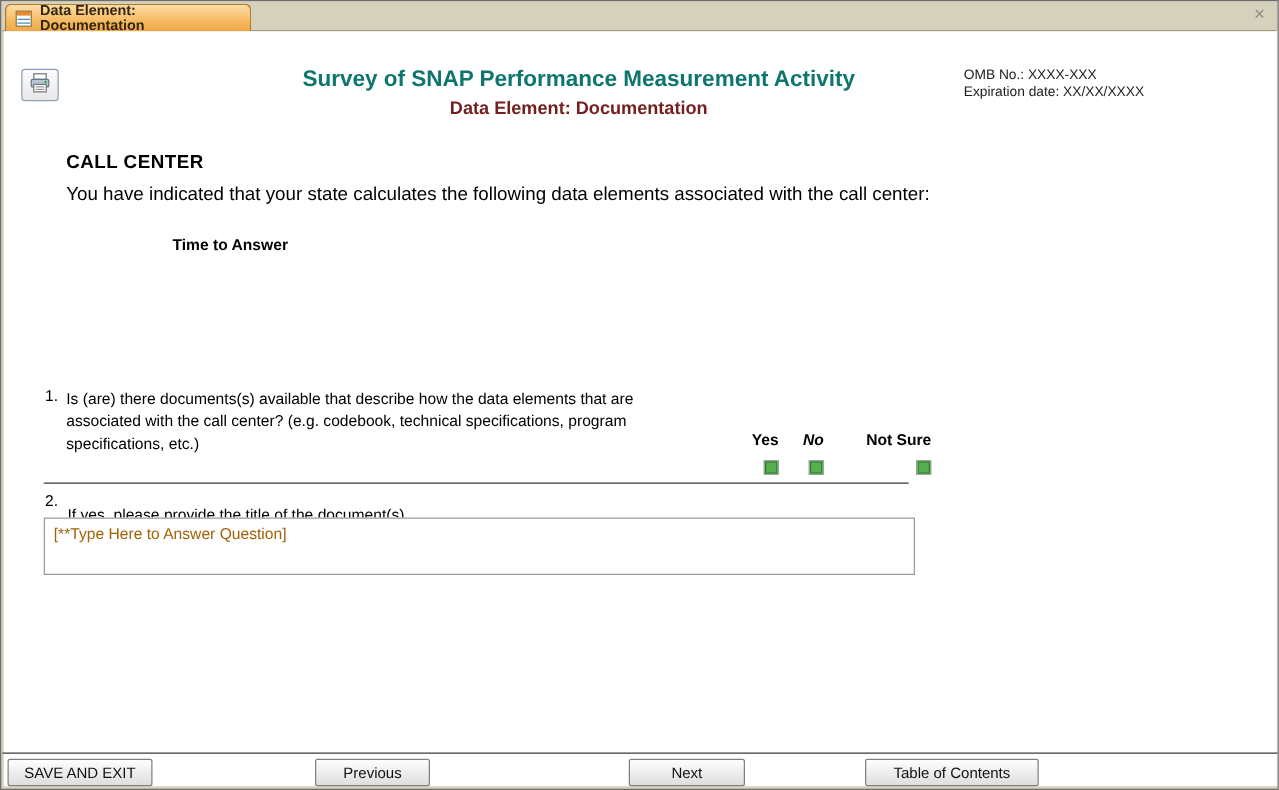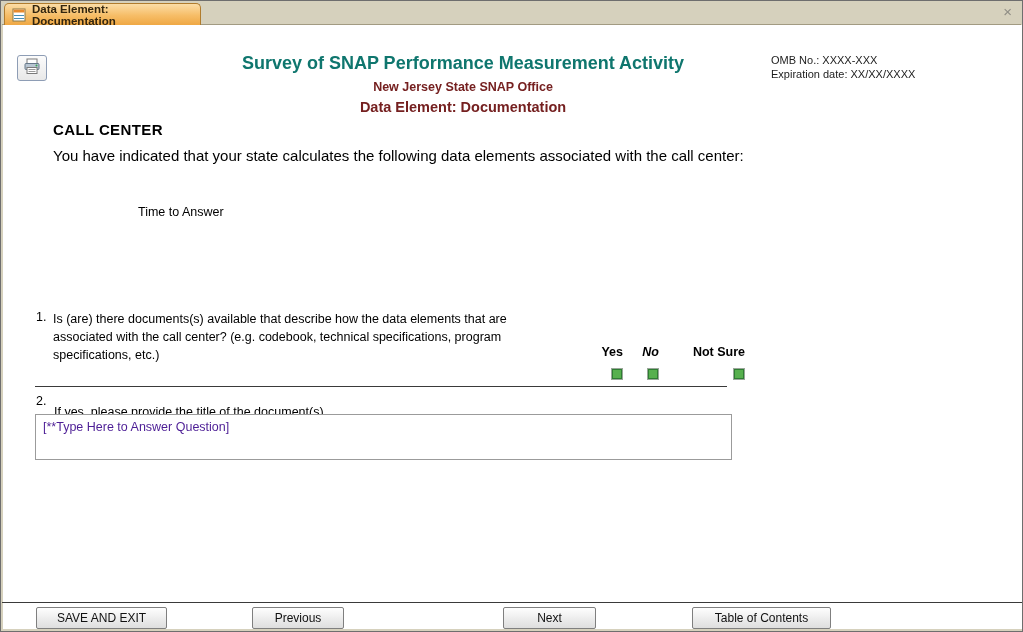--- a/index.html
+++ b/index.html
@@ -43,53 +43,53 @@
   }
   
   .title-wrap { left:120px; top:28px; width:680px; text-align:center; }
   .main-title { font-size:18px; font-weight:bold; color:#0f766e; }
   .sub-title  { font-size:12.5px; font-weight:bold; color:#752020; margin-top:6px; }
   .page-heading { font-size:14.5px; font-weight:bold; color:#752020; margin-top:5px; }
   .omb { left:768px; top:28px; font-size:11px; line-height:14px; color:#1c1c1c; }
   
   .section-heading { left:50px; top:96px; font-size:15px; font-weight:bold; letter-spacing:0.4px; }
   .intro { left:50px; top:122px; font-size:15px; }
-  .element-item { left:135px; top:180px; font-size:12.5px; }
+  .element-item { left:135px; top:164px; font-size:12.5px;font-weight:bold; }
   .q1-num { left:33px; top:285px; font-size:12.5px; }
   .q1-text { left:50px; top:285px; width:464px; font-size:12.5px; line-height:18px; }
   .opt { top:320px; text-align:right; }
   .opt-yes { left:566px; width:54px; }
   .opt-no { left:606px; width:50px;font-style:italic; }
   .opt-notsure { left:676px; width:66px; }
   .opt-label { font-size:12.5px; font-weight:bold; }
   .chk {
     width:12px; height:12px; margin:9px auto 0;
     background:#57b04e; border:1px solid #9aa79a;
     box-shadow: inset 0 0 0 1px #2f7d33;
     cursor:pointer; padding:0;
   }
   .rule-q1 { left:32px; top:361px; width:692px; height:0; border-top:1px solid #3a3a3a; }
   .q2-num { left:33px; top:369px; font-size:12.5px; }
   .q2-text { left:51px; top:369px; font-size:12.5px;margin-top:11px; }
   .answer-box {
     left:32px; top:389px; width:697px; height:46px;
     border:1px solid #9b9b9b; background:#fff; resize:none;
     font-family:"Liberation Sans", sans-serif; font-size:12.5px;
-    padding:5px 7px; color:#4c1d95; outline:none;
+    padding:5px 7px; color:#a16207; outline:none;
   }
   
   .footer-rule { left:1px; top:601px; width:1021px; height:0; border-top:1px solid #3a3a3a; }
   .btn {
     position:absolute; top:606px; height:22px;
     background:linear-gradient(#fefefe, #ececec 55%, #dedede);
     border:1px solid #7f7f7f; border-radius:2px;
     font-family:"Liberation Sans", sans-serif; font-size:12px; color:#111;
     cursor:pointer; padding:0;
   }
-  .btn-save { left:5px;  width:131px;margin-left:30px; }
+  .btn-save { left:5px;  width:116px; }
   .btn-prev { left:251px; width:92px; }
   .btn-next { left:502px; width:93px; }
   .btn-toc  { left:691px; width:139px; }
 </style>
 </head>
 <body>
 
 <div id="app">
 
   <div class="tabbar">
@@ -117,21 +117,20 @@
           <rect x="4" y="9.5" width="10" height="6" fill="#ffffff" stroke="#7a7a7a"></rect>
           <line x1="5.5" y1="11.5" x2="12.5" y2="11.5" stroke="#9a9a9a"></line>
           <line x1="5.5" y1="13.5" x2="12.5" y2="13.5" stroke="#9a9a9a"></line>
           <circle cx="13.5" cy="7.5" r="1" fill="#3aa655"></circle>
         </svg>
       </span>
     </button>
 
     <div class="abs title-wrap">
       <div class="main-title">Survey of SNAP Performance Measurement Activity</div>
-      <div class="sub-title">New Jersey State SNAP Office</div>
       <div class="page-heading">Data Element: Documentation</div>
     </div>
 
     <div class="abs omb">
       <div>OMB No.:  XXXX-XXX</div>
       <div>Expiration date:  XX/XX/XXXX</div>
     </div>
 
     <div class="abs section-heading">CALL CENTER</div>
     <div class="abs intro">You have indicated that your state calculates the following data elements associated with the call center:</div>

